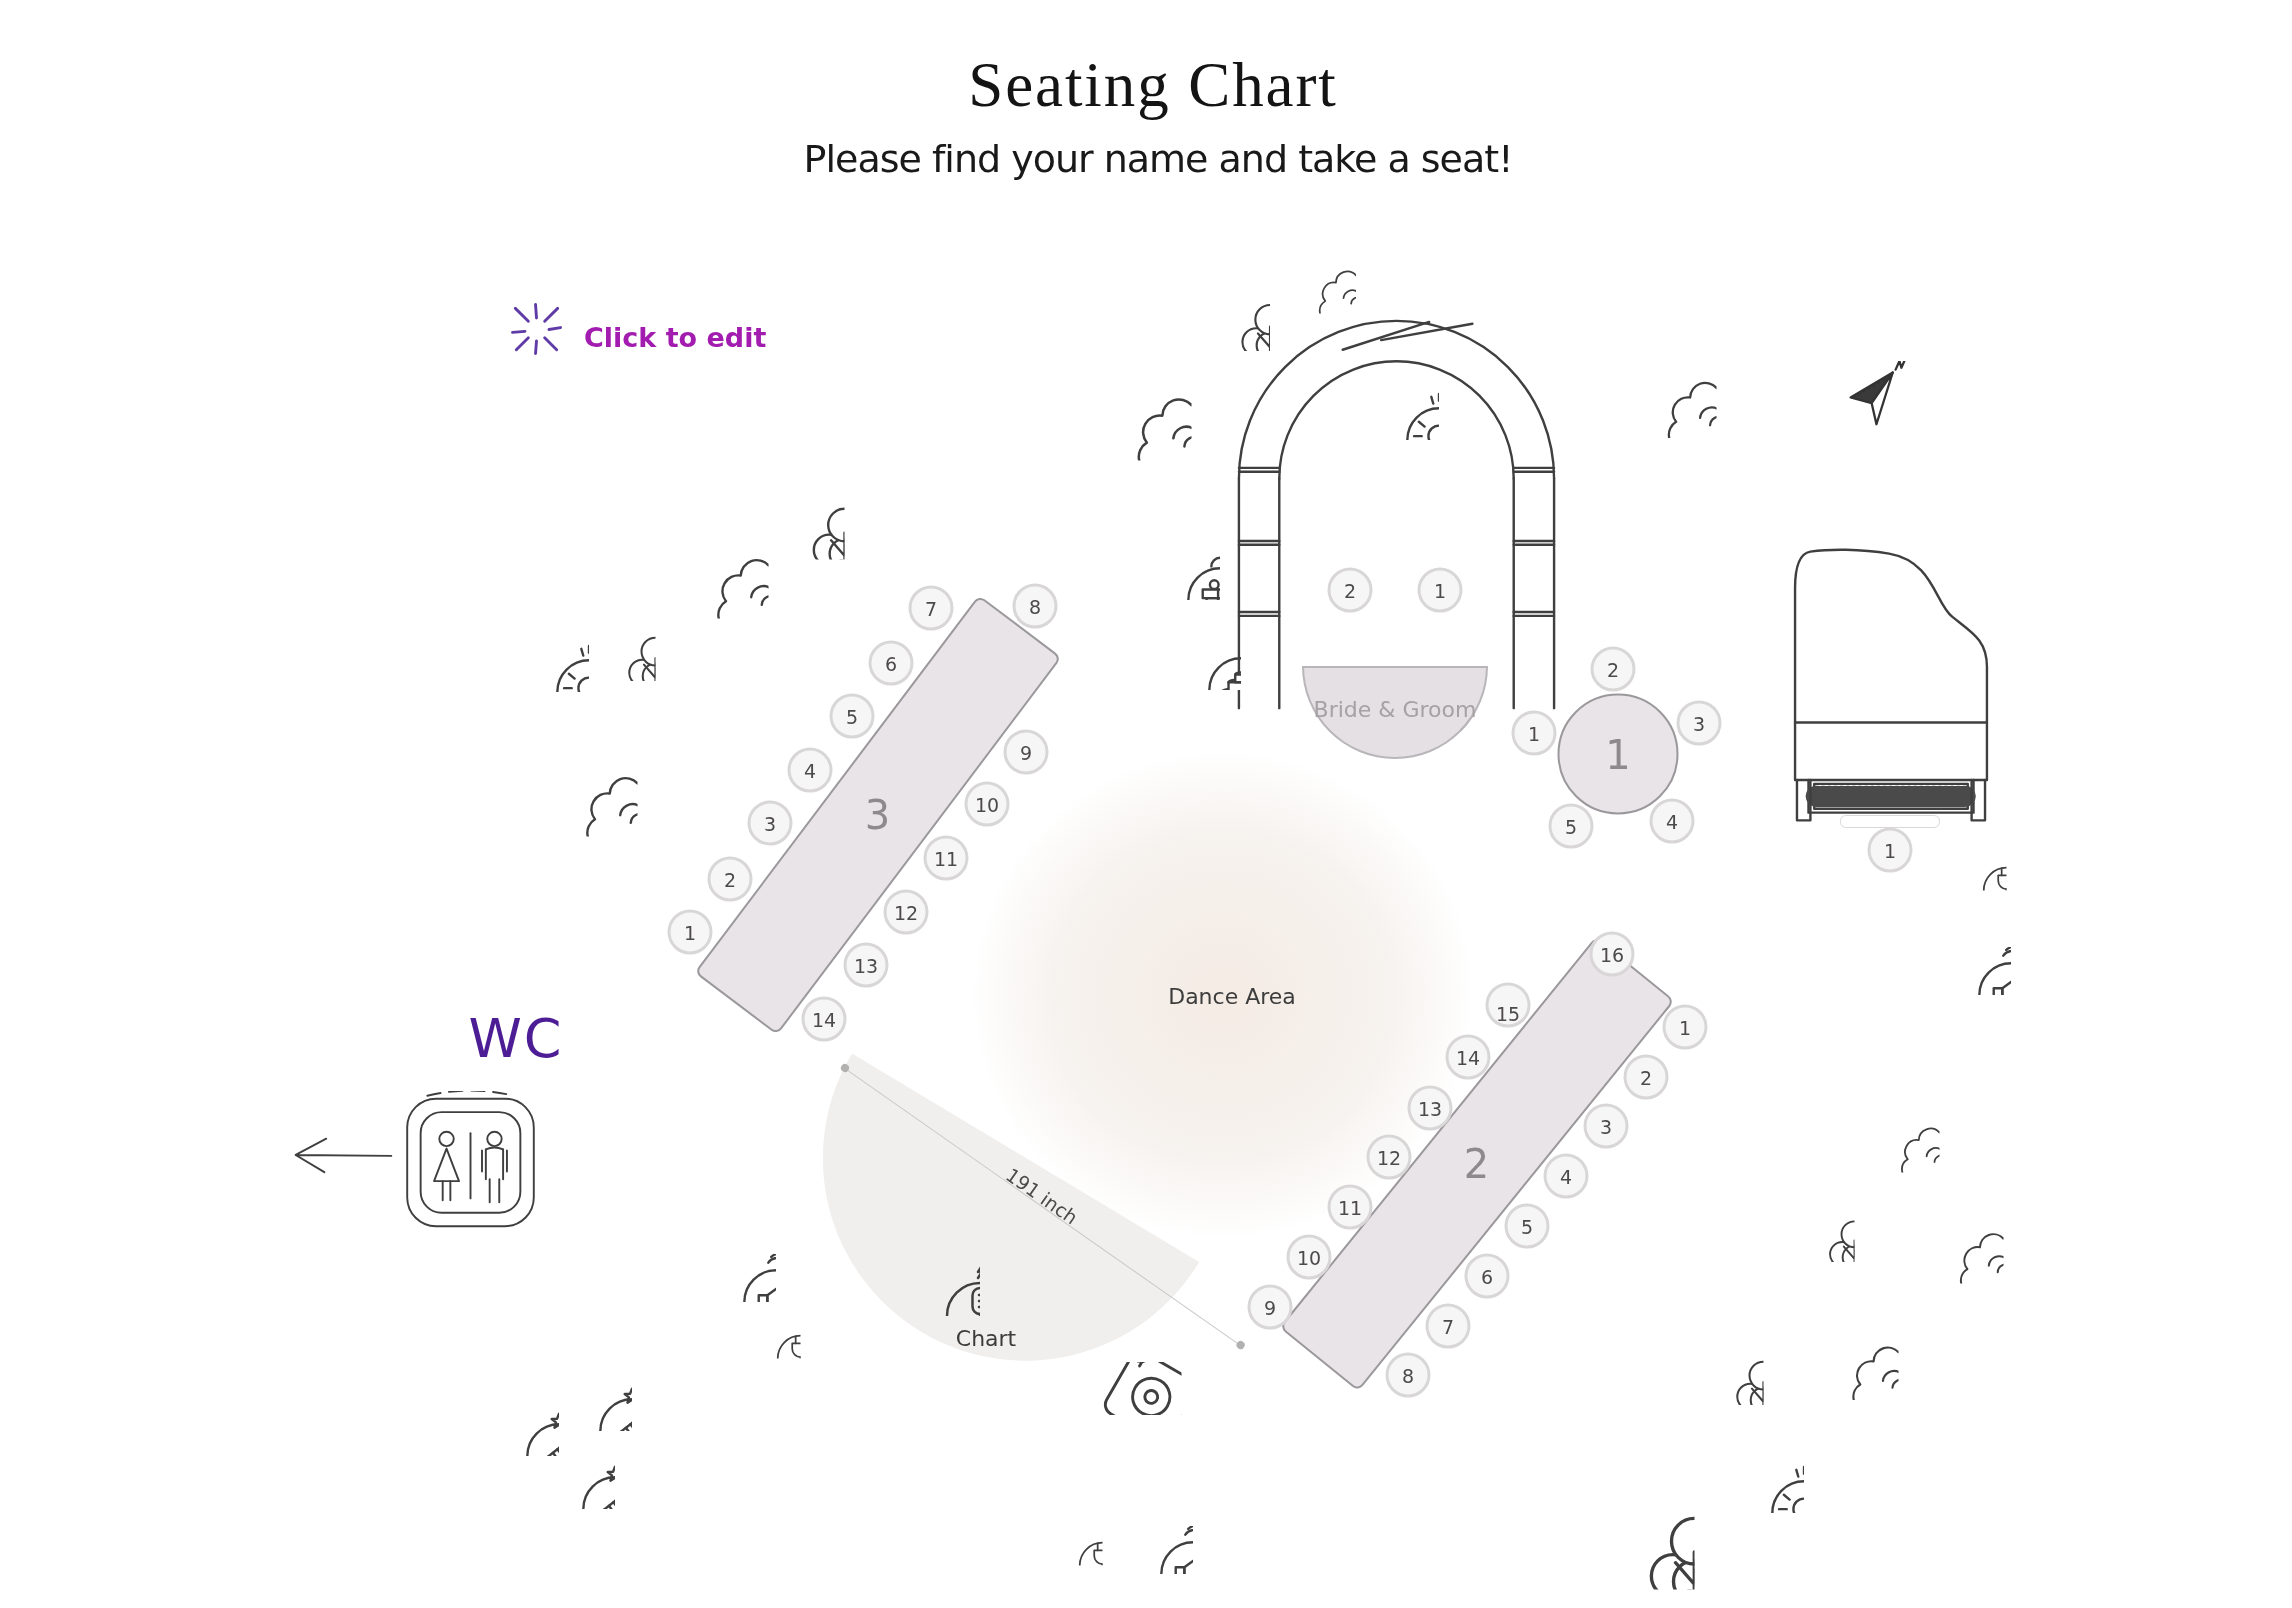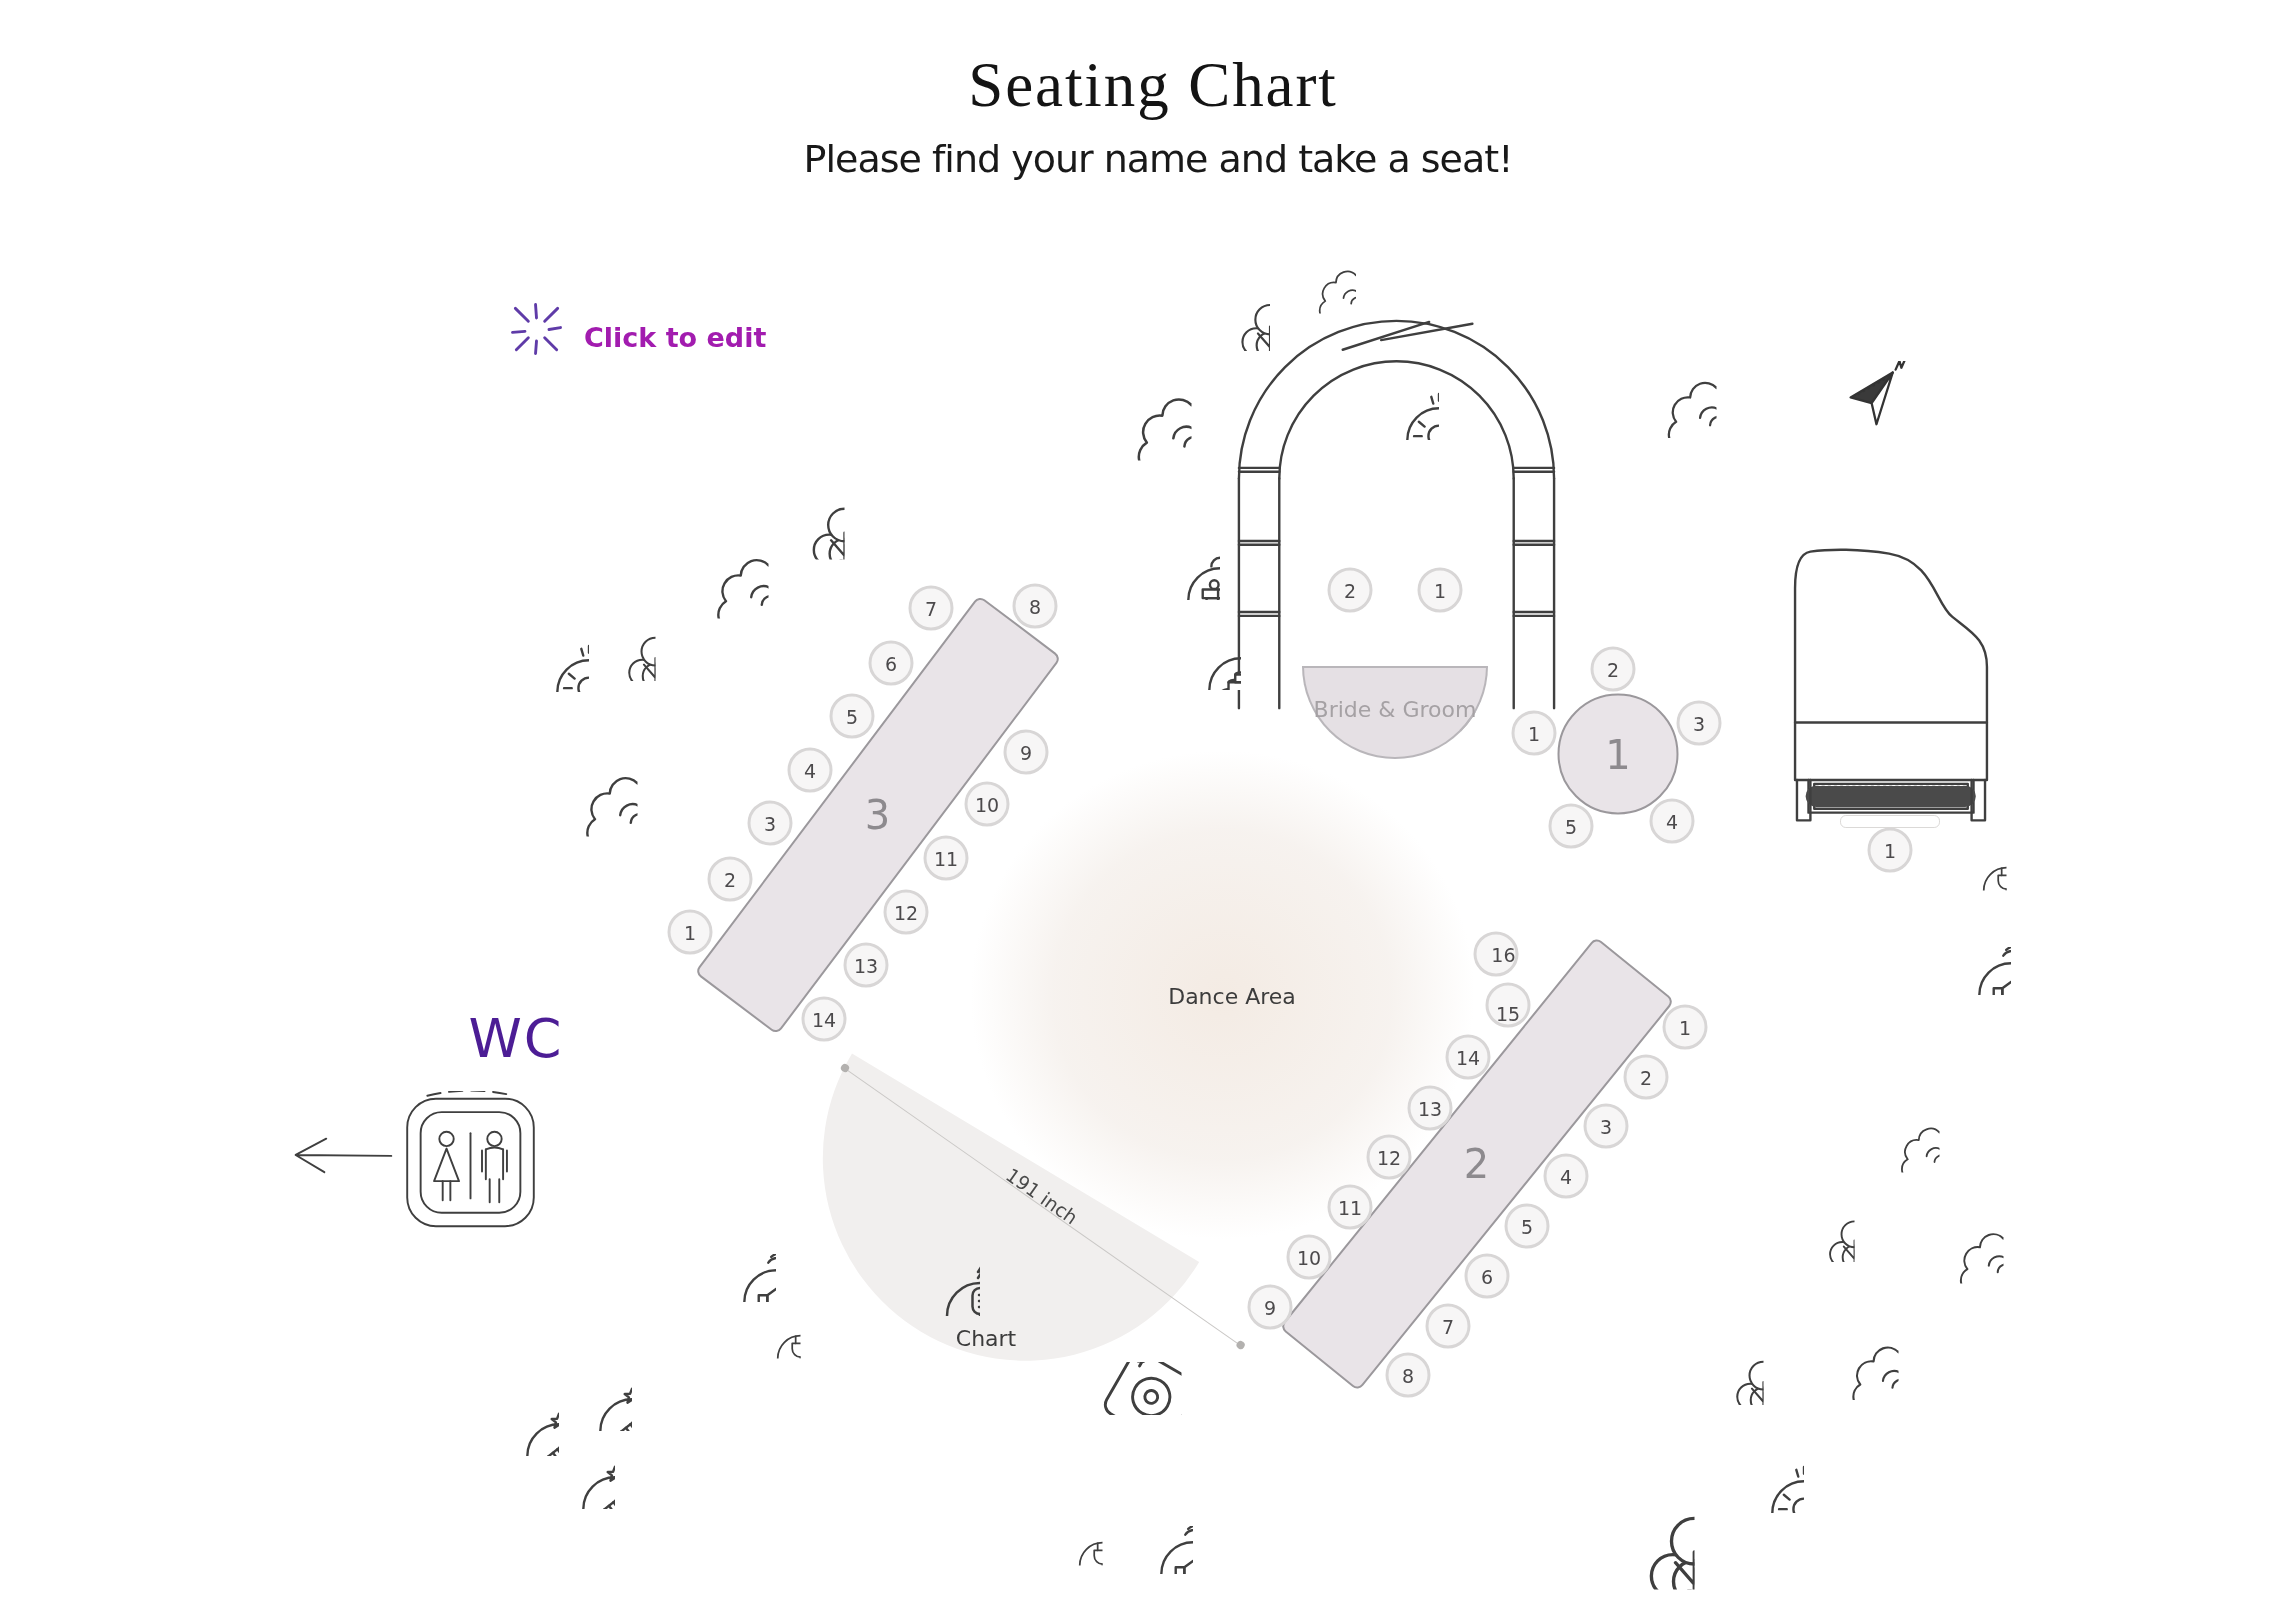--- a/index.html
+++ b/index.html
@@ -359,21 +359,21 @@
       </div>
       <div class="seat" style="left: 906px; top: 912px;">
         <span>12</span>
       </div>
       <div class="seat" style="left: 866px; top: 965px;">
         <span>13</span>
       </div>
       <div class="seat" style="left: 824px; top: 1019px;">
         <span>14</span>
       </div>
-      <div class="seat" style="left: 1496px; top: 954px; justify-content: flex-end;">
+      <div class="seat" style="left: 1612px; top: 954px;">
         <span>16</span>
       </div>
       <div class="seat" style="left: 1508px; top: 1005px; align-items: flex-end;">
         <span>15</span>
       </div>
       <div class="seat" style="left: 1468px; top: 1057px;">
         <span>14</span>
       </div>
       <div class="seat" style="left: 1430px; top: 1108px;">
         <span>13</span>

